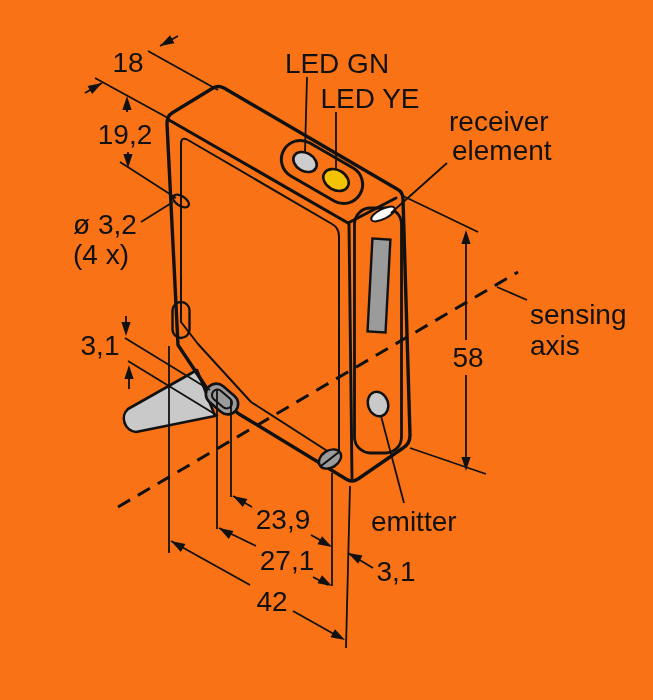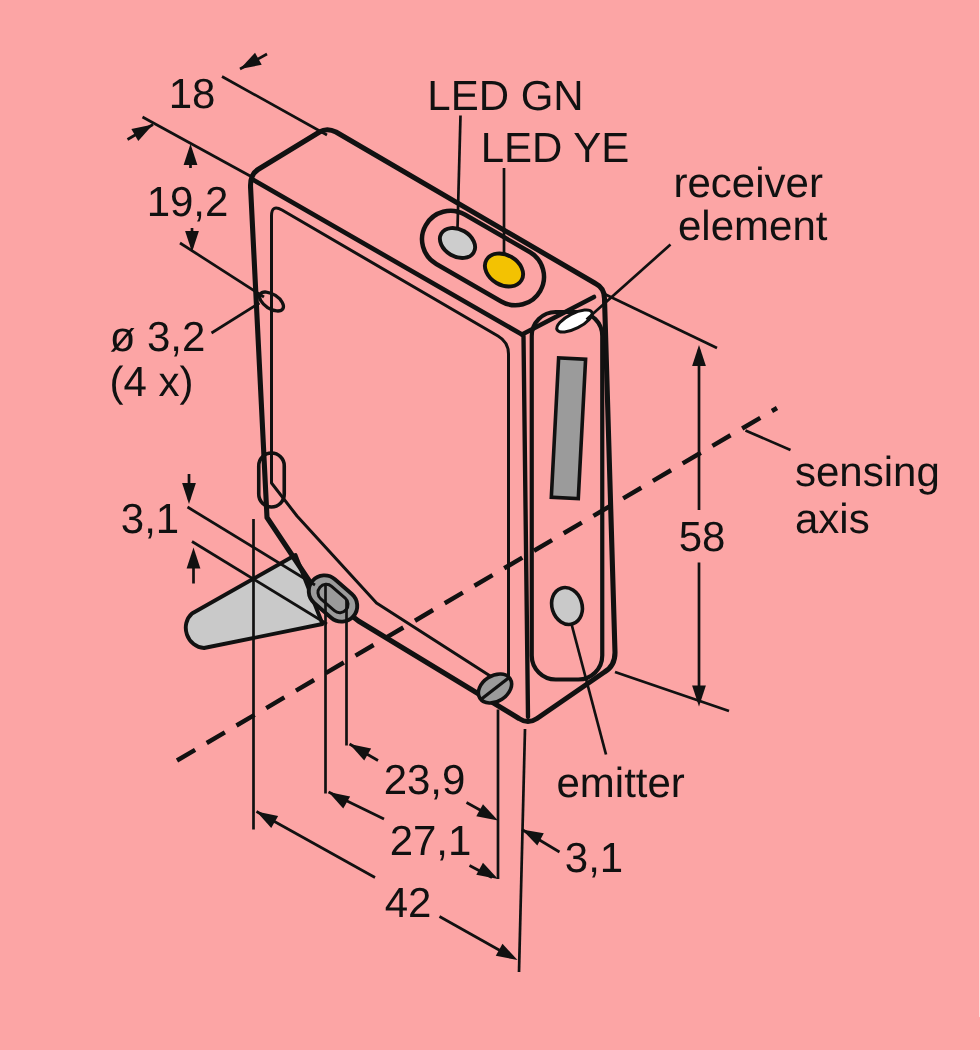--- a/index.html
+++ b/index.html
@@ -1,16 +1,16 @@
 <!DOCTYPE html>
 <html><head>
 <meta charset="utf-8">
 <style>
   html,body{margin:0;padding:0;background:#ffffff;}
-  .stage{width:653px;height:700px;background:#fca5a5;position:relative;overflow:hidden;
+  .stage{width:653px;height:700px;background:#f97316;position:relative;overflow:hidden;
          font-family:"Liberation Sans", sans-serif;}
   svg text{font-family:"Liberation Sans","DejaVu Sans",sans-serif;
            font-size:28px;fill:#111;}
   svg .dimline{stroke:#111;stroke-width:1.8;fill:none;}
   svg .edge{stroke:#111;fill:none;stroke-linejoin:round;stroke-linecap:round;}
   svg .arrow{fill:#111;stroke:none;}
 </style>
 </head>
 <body>
 

